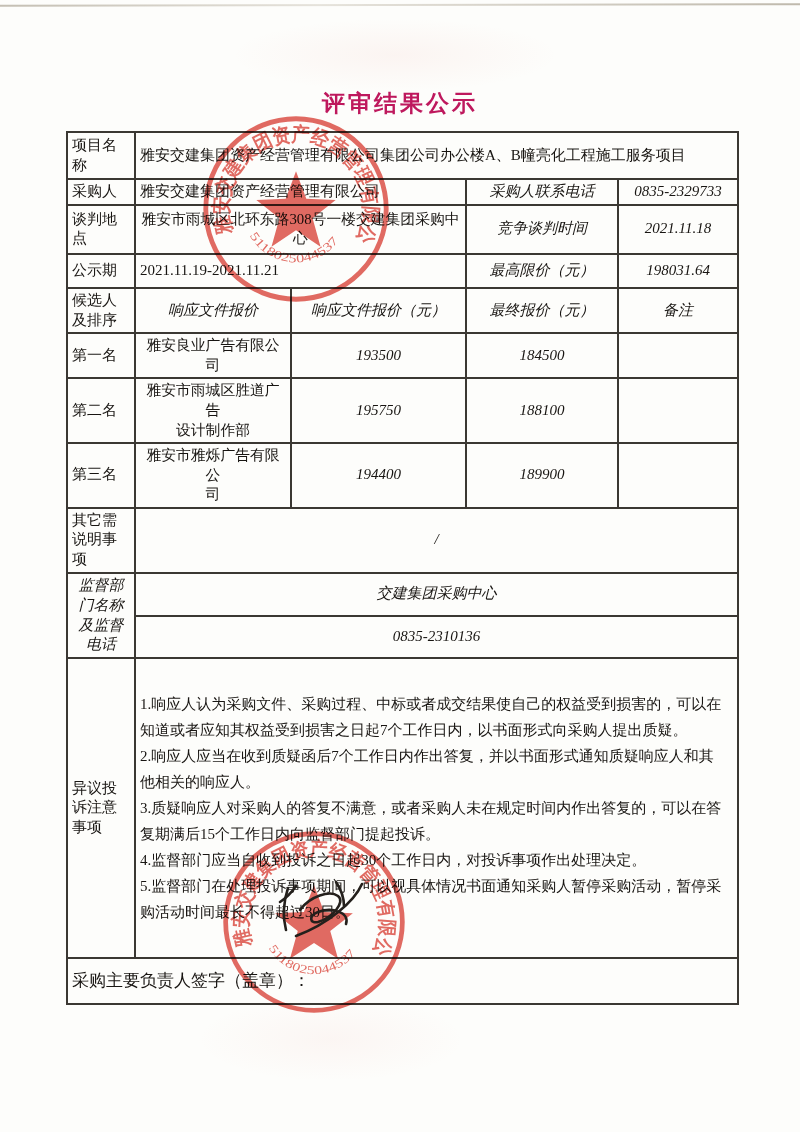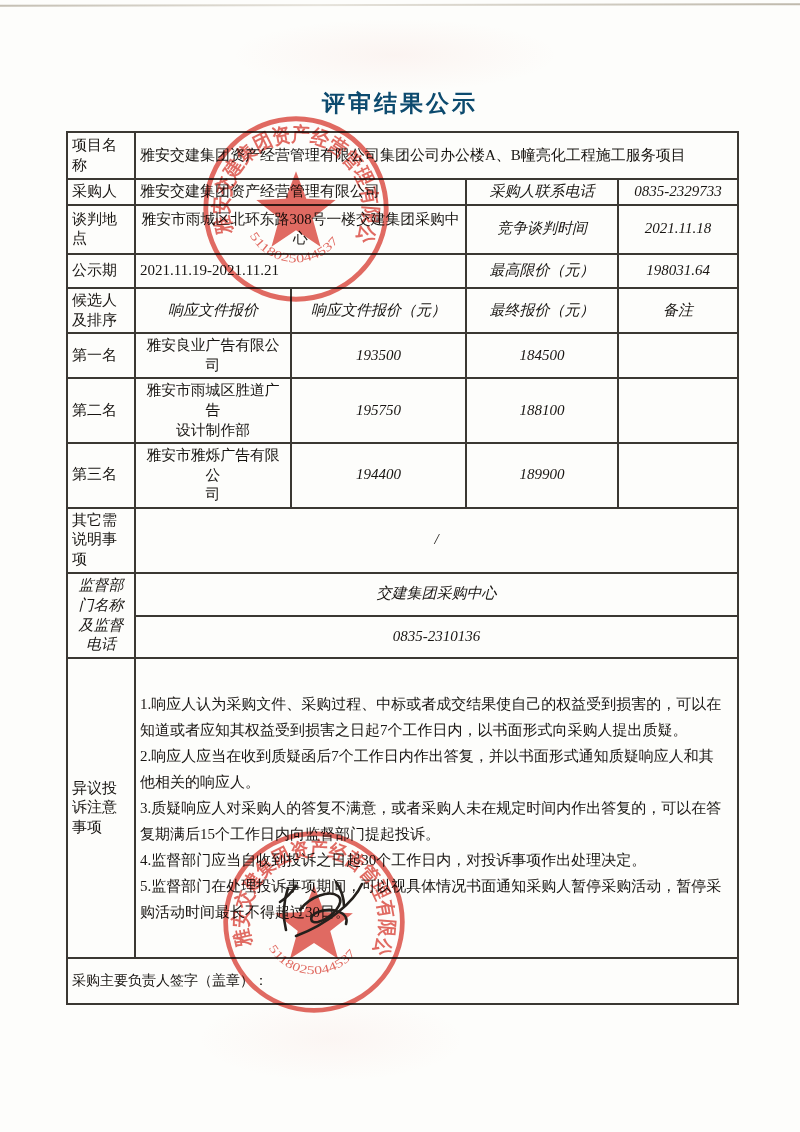--- a/index.html
+++ b/index.html
@@ -14,41 +14,41 @@
     transform:rotate(-.12deg);
   }
   .smudge{position:absolute;border-radius:50%;pointer-events:none;}
   .smudge.s1{left:230px;top:18px;width:330px;height:74px;
     background:radial-gradient(ellipse at center,rgba(228,128,116,.07),rgba(228,128,116,0) 70%);}
   .smudge.s2{left:196px;top:996px;width:270px;height:86px;
     background:radial-gradient(ellipse at center,rgba(228,128,116,.06),rgba(228,128,116,0) 70%);}
   .title{
     position:absolute;top:88px;left:0;width:100%;text-align:center;
     font-family:"Liberation Sans","DejaVu Sans",sans-serif;
-    font-weight:700;font-size:23px;letter-spacing:3px;color:#0c4a6e;
+    font-weight:700;font-size:23px;letter-spacing:3px;color:#be185d;
   }
   table.doc{
     position:absolute;left:66px;top:131px;width:671px;
     border-collapse:collapse;table-layout:fixed;
     font-size:15px;line-height:1.32;
   }
   table.doc td{
     border:2px solid #3b3833;padding:2px 4px;vertical-align:middle;
     word-break:break-all;
   }
   td.lbl{padding:2px 2px;border-radius:7px;}
   td.ctr{text-align:center;font-style:italic;}
   .pre{white-space:pre-line;text-align:center;}
   td.name{font-size:14.8px;padding-left:4px;}
   td.venue{font-size:14.8px;padding-left:4px;}
   td.obj{
     font-size:15px;line-height:26px;padding:6px 2px 6px 6px;
     white-space:pre-line;vertical-align:middle;
   }
-  td.sign{padding-left:4px;font-size:14px;}
+  td.sign{padding-left:4px;font-size:17px;}
   .seal{position:absolute;mix-blend-mode:multiply;opacity:.82;z-index:5;pointer-events:none;}
   .signature{position:absolute;z-index:6;pointer-events:none;}
 </style>
 </head>
 <body>
 
 <div class="page">
 
   <div class="paper-edge"></div>
   <div class="smudge s1"></div>

